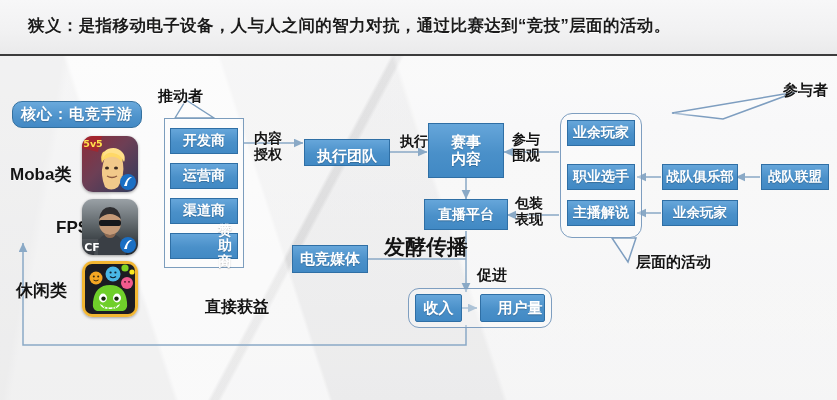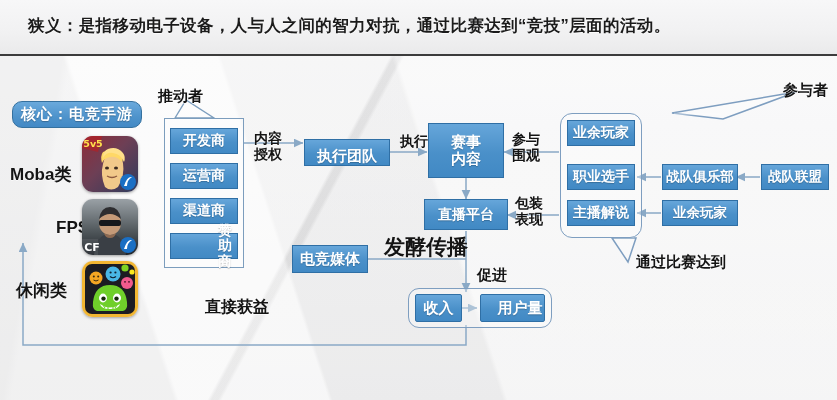--- a/index.html
+++ b/index.html
@@ -292,16 +292,16 @@
     <span>战队俱乐部</span>
   </div>
   <div class="bluebox" style="left:761px;top:164px;width:68px;height:26px;font-size:13.5px;">
     <span>战队联盟</span>
   </div>
   <div class="bluebox" style="left:662px;top:200px;width:76px;height:26px;font-size:13.5px;">
     <span>业余玩家</span>
   </div>
 
   <div class="lbl" style="left:636px;top:254px;font-size:15px;">
-    <span>通过比赛达到</span>
+    <span>层面的活动</span>
   </div>
 
 </div>
 
 </body></html>

